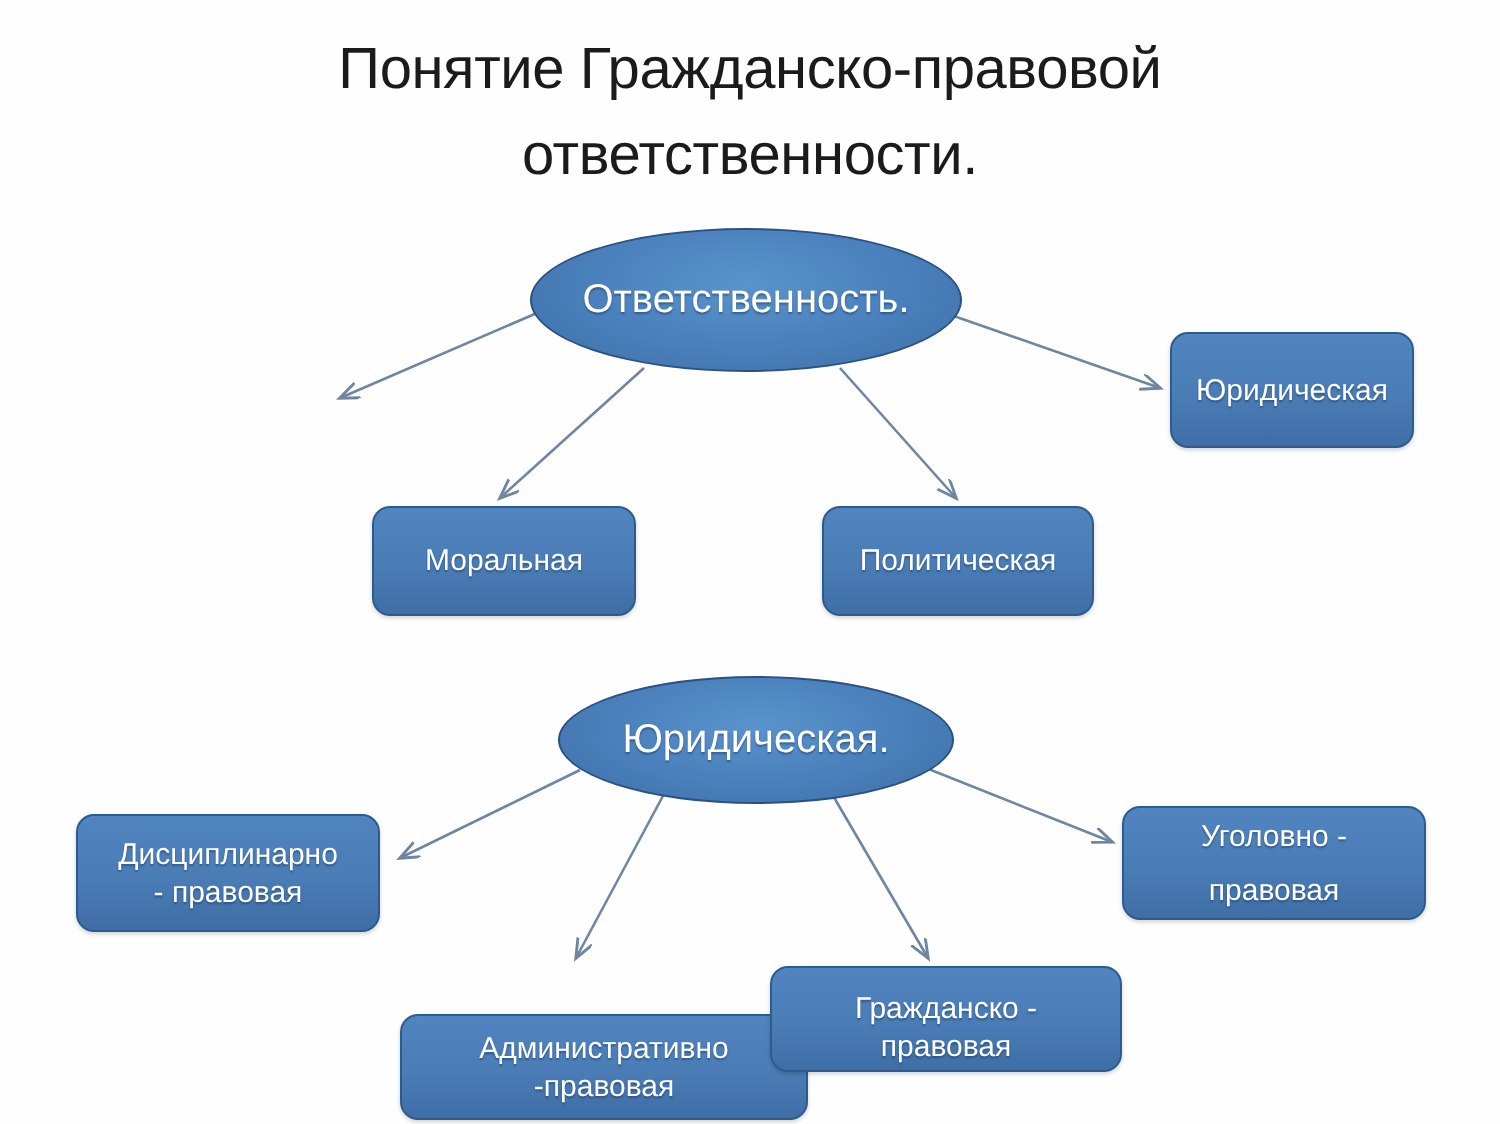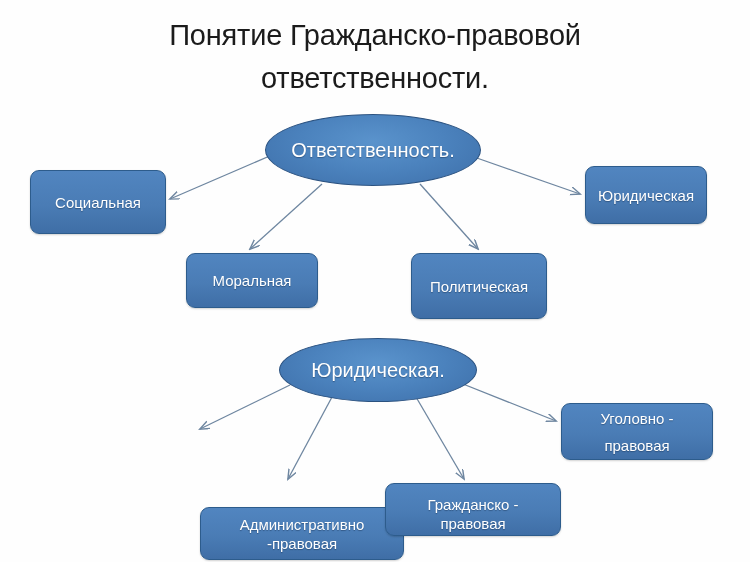--- a/index.html
+++ b/index.html
@@ -91,40 +91,41 @@
       <path d="M458,382 L556,421"></path>
       <path d="M332,397 L288,479"></path>
       <path d="M416,397 L464,479"></path>
     </g>
   </svg>
 
   <div class="node ellipse" style="left:265px; top:114px; width:216px; height:72px;">
     <span>Ответственность.</span>
   </div>
 
-  <div class="node box" style="left:30px; top:170px; width:136px; height:64px;">
-    <span>Социальная</span>
-  </div>
 
   <div class="node box" style="left:585px; top:166px; width:122px; height:58px;">
     <span>Юридическая</span>
   </div>
 
   <div class="node box" style="left:186px; top:253px; width:132px; height:55px;">
     <span>Моральная</span>
   </div>
 
-  <div class="node box" style="left:411px; top:253px; width:136px; height:66px;">
+  <div class="node box" style="left:411px; top:253px; width:136px; height:55px;">
     <span>Политическая</span>
   </div>
 
   <div class="node ellipse" style="left:279px; top:338px; width:198px; height:64px;">
     <span>Юридическая.</span>
   </div>
 
+  <div class="node box" style="left:38px; top:407px; width:152px; height:59px; flex-direction:column;">
+    <span>Дисциплинарно</span>
+    <span>- правовая</span>
+  </div>
 
   <div class="node box" style="left:561px; top:403px; width:152px; height:57px; flex-direction:column;gap:8px;">
     <span>Уголовно -</span>
     <span>правовая</span>
   </div>
 
   <div class="node box" style="left:200px; top:507px; width:204px; height:53px; flex-direction:column;">
     <span>Административно</span>
     <span>-правовая</span>
   </div>

